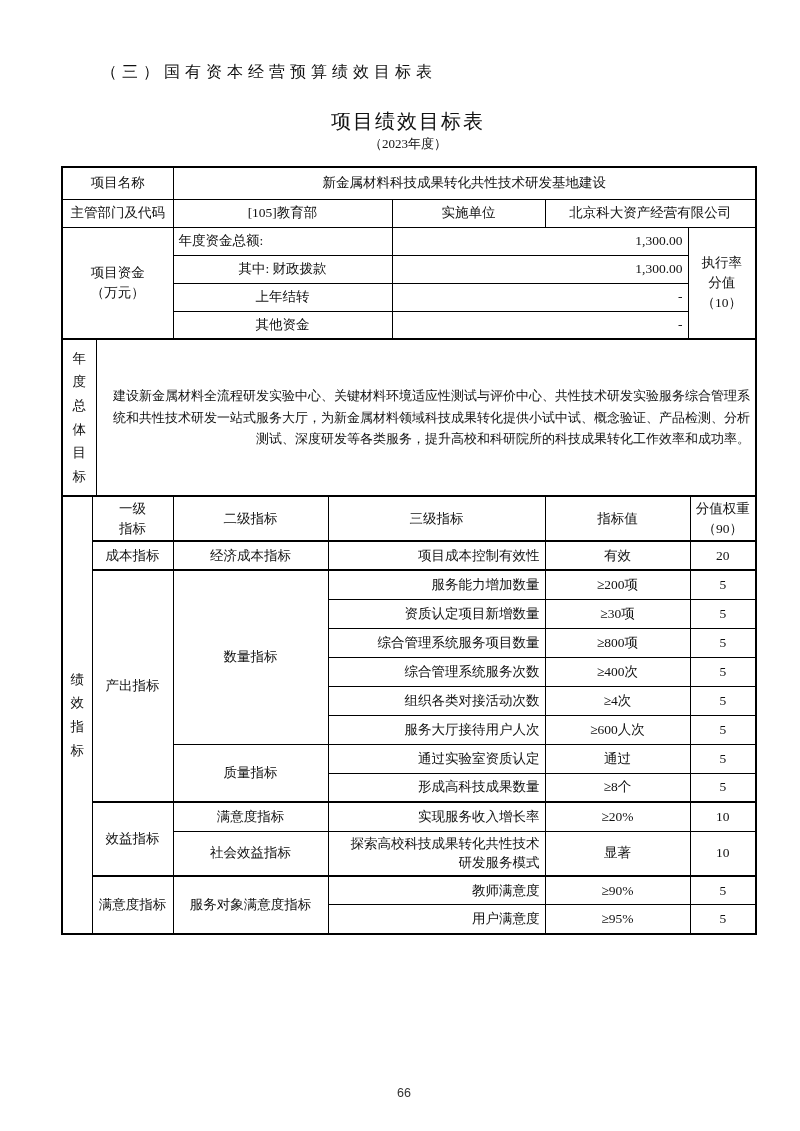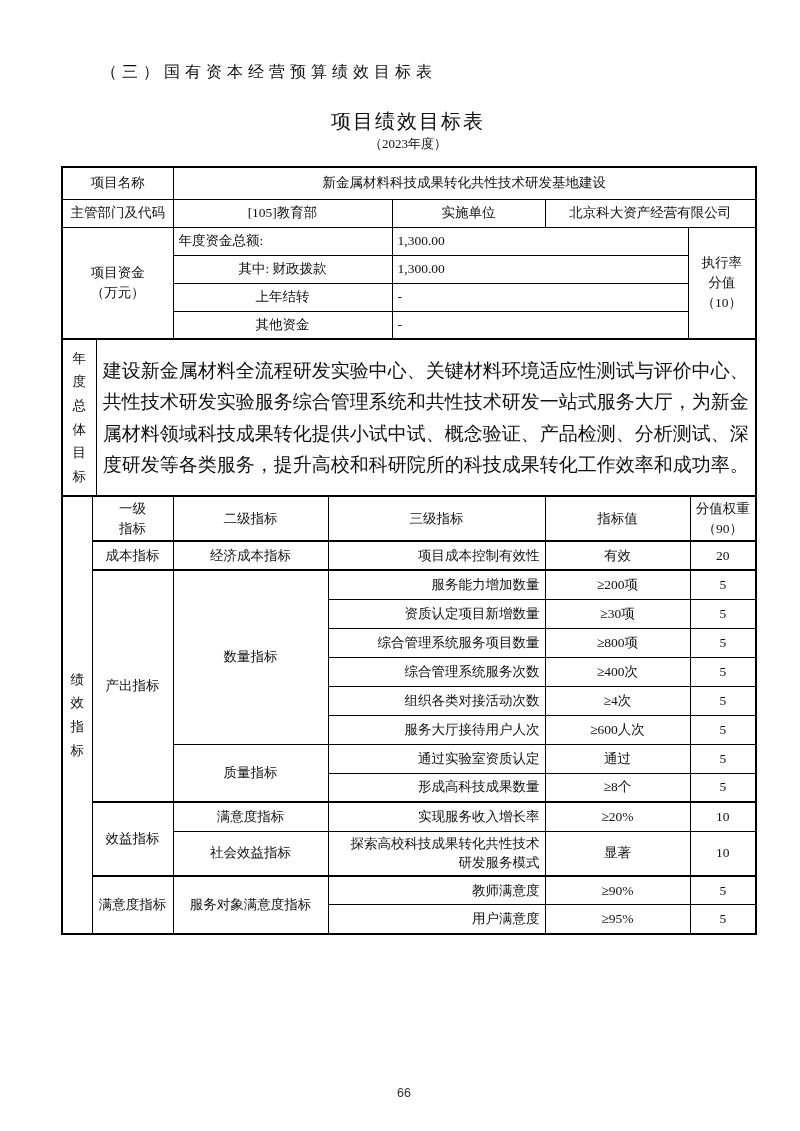--- a/index.html
+++ b/index.html
@@ -50,39 +50,39 @@
   table.tbl-goal, table.tbl-ind { margin-top: -2px; }
   .tbl td {
     border: 1.5px solid #000000;
     padding: 2px 5px;
     vertical-align: middle;
     overflow: hidden;
   }
   table.tbl { border: 2px solid #000000; }
   .c  { text-align: center; }
   .fl { text-align: left;  padding-left: 8px; }
-  .fv { padding-right: 9px; }
+  .fv { text-align: right; padding-right: 9px; }
   .l3 { text-align: right;  padding-left: 6px; }
   .pre { white-space: pre-line; line-height: 1.45; }
   .vlabel {
     text-align: center;
     vertical-align: middle;
     word-break: break-all;
     line-height: 1.75;
     padding: 4px 8px;
   }
   .tbl-top tr { height: 28px; }
   .tbl-top tr.r-name { height: 32px; }
   .tbl-goal tr { height: 157px; }
   .goal-text {
-    text-align: center;
+    text-align: right;
     vertical-align: middle;
     padding: 6px 9px;
     line-height: 1.65;
-    font-size: 19px;
+    font-size: 13px;
   }
   .tbl-ind tr { height: 29px; }
   .tbl-ind tr.hdr { height: 44px; }
   .tbl-ind tr.sep td { border-top: 2.5px solid #000000; }
   .page-number {
     position: absolute;
     left: 0;
     top: 1086px;
     width: 100%;
     text-align: center;

